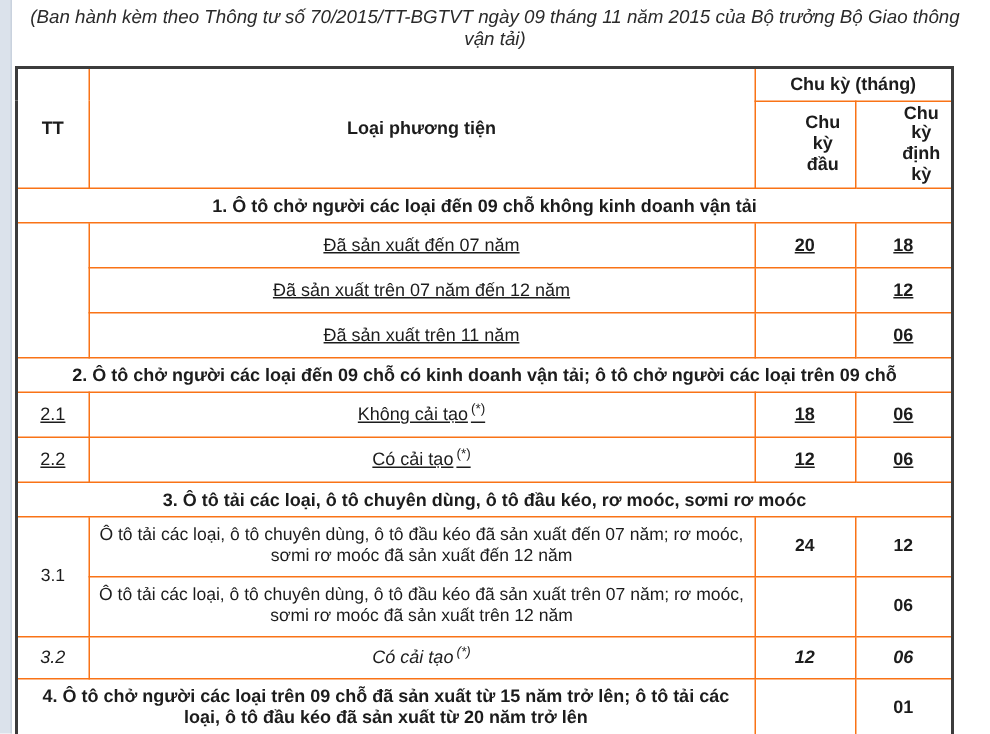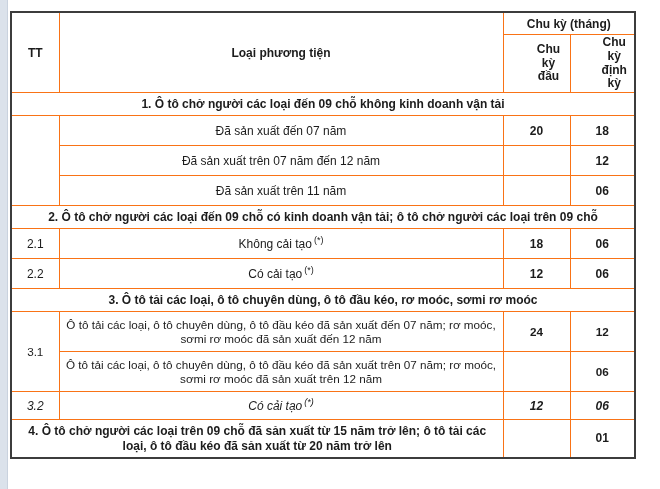--- a/index.html
+++ b/index.html
@@ -56,36 +56,37 @@
     color: #1c1c1c;
   }
   .c-tt   { width: 48px; }
   .c-type { width: 444px; }
   .c-first{ width: 67px; }
   .c-per  { width: 65px; }
   .b { font-weight: bold; }
   .r-hdr1 td { height: 19px; }
   .r-hdr2 td { height: 35px; line-height: 1.15; padding-left: 28px; }
   .r-sec  td { height: 20px; }
-  .r-det  td { height: 27px; }
+  .r-det  td { height: 27px; text-decoration: underline; }
   .r-two  td { height: 37px; line-height: 1.2; font-size: 11.7px; }
   .r-32   td { height: 25px; font-style: italic; }
   .r-s4   td { height: 35px; line-height: 1.2; }
   sup {
     font-size: 9px;
     margin-left: 2px;
     line-height: 0;
   }
 </style>
 </head>
 <body>
 
 <div class="left-strip"></div>
 
 <div class="doc">
+  <div class="subtitle">(Ban hành kèm theo Thông tư số 70/2015/TT-BGTVT ngày 09 tháng 11 năm 2015 của Bộ trưởng Bộ Giao thông vận tải)</div>
 
   <table class="tbl">
     <colgroup>
       <col class="c-tt">
         <col class="c-type">
         <col class="c-first">
         <col class="c-per">
     </colgroup>
     <tbody>
 

